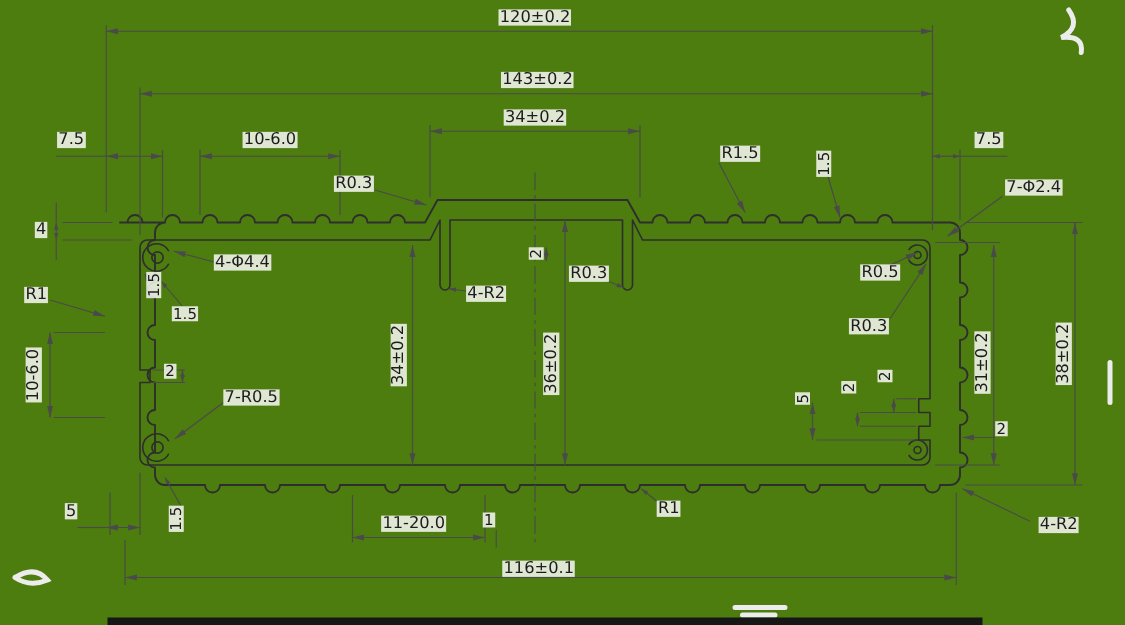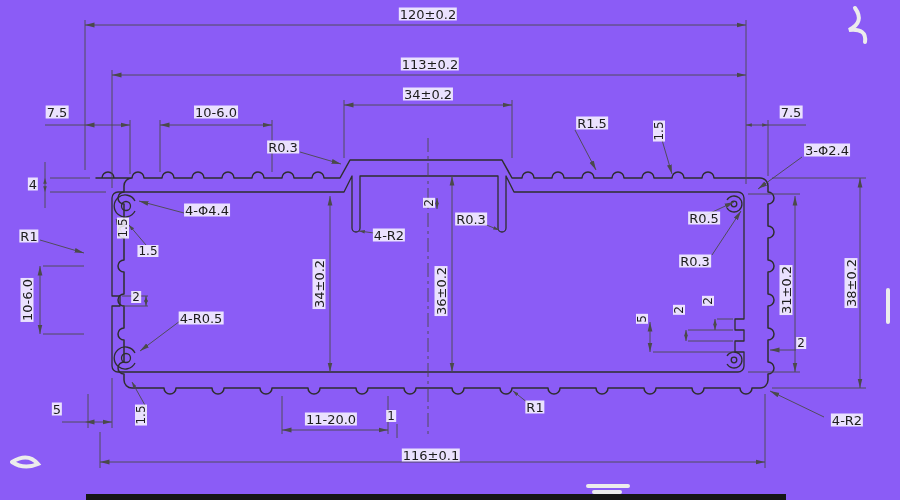--- a/index.html
+++ b/index.html
@@ -1,17 +1,17 @@
 <!DOCTYPE html>
 <html><head>
 <meta charset="utf-8">
 <style>
   html,body{margin:0;padding:0;background:#ffffff;}
   .stage{
-    position:relative;width:900px;height:500px;background:#8b5cf6;
+    position:relative;width:900px;height:500px;background:#4d7c0f;
     overflow:hidden;font-family:"DejaVu Sans",sans-serif;
   }
   .stage svg{position:absolute;left:0;top:0;}
   .lbl{
     position:absolute;transform:translate(-50%,-50%);
     font-size:13px;line-height:1;color:#1c1c1c;white-space:nowrap;
     background:rgba(255,255,255,.82);padding:0 1px;
   }
   .lbl.rot{transform:translate(-50%,-50%) rotate(-90deg);}
   .lbl.sm{font-size:12px;}
@@ -165,46 +165,46 @@
       <line class="leader" marker-end="url(#arw)" x1="40" y1="240" x2="84" y2="253"></line>
       <line class="leader" marker-end="url(#arw)" x1="180" y1="321" x2="140" y2="351"></line>
       <line class="leader" marker-end="url(#arw)" x1="796" y1="350" x2="770" y2="350"></line>
       <line class="leader" marker-end="url(#arw2)" x1="146" y1="407" x2="132" y2="382"></line>
       <line class="leader" marker-end="url(#arw2)" x1="528" y1="403" x2="513" y2="391"></line>
       <line class="leader" marker-end="url(#arw)" x1="824" y1="417" x2="770" y2="391"></line>
     </g>
   </svg>
 
   <div class="lbl" style="left:428px;top:14px">120±0.2</div>
-  <div class="lbl" style="left:430px;top:64px">113±0.2</div>
+  <div class="lbl" style="left:430px;top:64px">143±0.2</div>
   <div class="lbl" style="left:428px;top:94px">34±0.2</div>
   <div class="lbl" style="left:57px;top:112px">7.5</div>
   <div class="lbl" style="left:216px;top:112px">10-6.0</div>
   <div class="lbl" style="left:592px;top:123px">R1.5</div>
   <div class="lbl rot sm" style="left:659px;top:131px">1.5</div>
   <div class="lbl" style="left:791px;top:112px">7.5</div>
   <div class="lbl" style="left:283px;top:147px">R0.3</div>
-  <div class="lbl" style="left:827px;top:150px">3-Φ2.4</div>
+  <div class="lbl" style="left:827px;top:150px">7-Φ2.4</div>
   <div class="lbl" style="left:33px;top:184px">4</div>
-  <div class="lbl" style="left:207px;top:210px">4-Φ4.4</div>
+  <div class="lbl" style="left:194px;top:210px">4-Φ4.4</div>
   <div class="lbl rot sm" style="left:123px;top:228px">1.5</div>
   <div class="lbl sm" style="left:148px;top:251px">1.5</div>
   <div class="lbl" style="left:389px;top:235px">4-R2</div>
   <div class="lbl rot sm" style="left:429px;top:203px">2</div>
   <div class="lbl" style="left:471px;top:219px">R0.3</div>
   <div class="lbl" style="left:704px;top:218px">R0.5</div>
   <div class="lbl" style="left:695px;top:261px">R0.3</div>
   <div class="lbl" style="left:29px;top:236px">R1</div>
   <div class="lbl rot" style="left:319px;top:284px">34±0.2</div>
   <div class="lbl rot" style="left:441px;top:291px">36±0.2</div>
   <div class="lbl rot" style="left:786px;top:290px">31±0.2</div>
   <div class="lbl rot" style="left:851px;top:283px">38±0.2</div>
   <div class="lbl rot" style="left:27px;top:300px">10-6.0</div>
   <div class="lbl sm" style="left:136px;top:297px">2</div>
-  <div class="lbl" style="left:201px;top:318px">4-R0.5</div>
+  <div class="lbl" style="left:201px;top:318px">7-R0.5</div>
   <div class="lbl rot sm" style="left:642px;top:319px">5</div>
   <div class="lbl rot sm" style="left:679px;top:310px">2</div>
   <div class="lbl rot sm" style="left:708px;top:301px">2</div>
   <div class="lbl sm" style="left:801px;top:343px">2</div>
   <div class="lbl" style="left:57px;top:409px">5</div>
   <div class="lbl rot sm" style="left:141px;top:415px">1.5</div>
   <div class="lbl" style="left:331px;top:419px">11-20.0</div>
   <div class="lbl sm" style="left:391px;top:416px">1</div>
   <div class="lbl" style="left:535px;top:407px">R1</div>
   <div class="lbl" style="left:847px;top:420px">4-R2</div>

